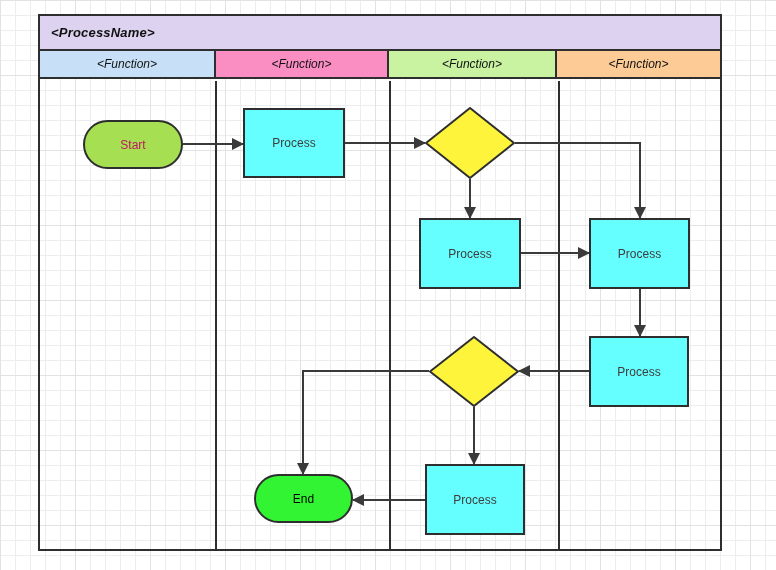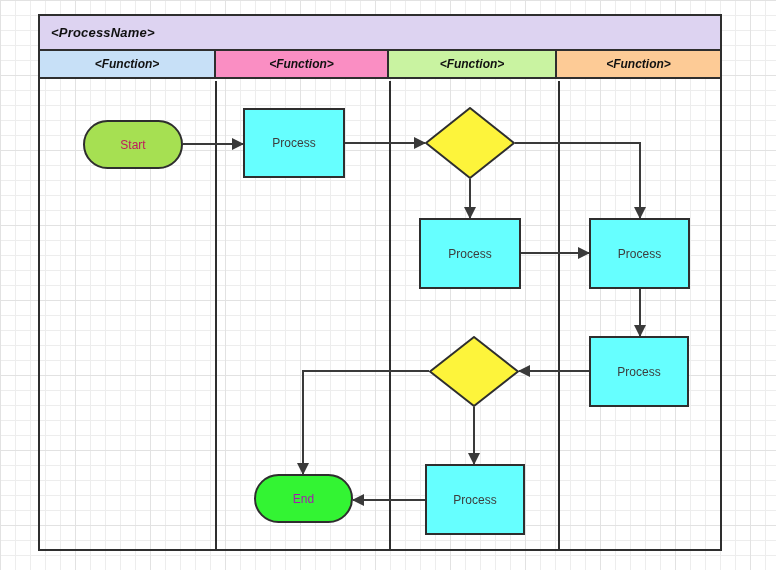--- a/index.html
+++ b/index.html
@@ -20,21 +20,21 @@
   }
   .pool-title{
     box-sizing:border-box;height:35px;display:flex;align-items:center;
     border-bottom:2px solid #2e2e2e;padding-left:11px;
     font-size:13px;font-weight:bold;font-style:italic;color:#111;
     letter-spacing:.2px;
   }
   .lane-headers{display:flex;height:28px;box-sizing:border-box;border-bottom:2px solid #2e2e2e;overflow:hidden;}
   .lane-header{
     box-sizing:border-box;height:100%;display:flex;align-items:center;justify-content:center;
-    font-size:12px;font-weight:bold;font-style:italic;color:#111;
+    font-size:12px;font-weight:normal;font-style:italic;color:#111;
     border-right:2px solid #2e2e2e;flex-shrink:1;
   }
   .lane-header:last-child{border-right:none;}
   .lane-divider{position:absolute;width:2px;background:#2e2e2e;}
   #edge-layer{position:absolute;left:0;top:0;pointer-events:none;}
   #edge-layer polyline{pointer-events:stroke;}
   .node{
     position:absolute;box-sizing:border-box;border:2px solid #2e2e2e;
     display:flex;align-items:center;justify-content:center;
     font-size:12px;color:#3d3d3d;
@@ -114,18 +114,18 @@
         <span>Process</span>
       </div>
       <div class="node decision" style="left: 429px; top: 336px; width: 90px; height: 71px; background: rgb(253, 244, 59); border-color: rgb(46, 46, 46); color: rgb(61, 61, 61);">
         <svg width="90" height="71">
           <polygon points="45,1 89,35.5 45,70 1,35.5" fill="#fdf43b" stroke="#2e2e2e" stroke-width="2" stroke-linejoin="round"></polygon>
         </svg>
       </div>
       <div class="node process" style="left: 425px; top: 464px; width: 100px; height: 71px; background: rgb(102, 255, 255); border-color: rgb(46, 46, 46); color: rgb(61, 61, 61);">
         <span>Process</span>
       </div>
-      <div class="node terminator" style="left: 254px; top: 474px; width: 99px; height: 49px; background: rgb(51, 244, 51); border-color: rgb(46, 46, 46); color: #a21caf;">
+      <div class="node terminator" style="left: 254px; top: 474px; width: 99px; height: 49px; background: rgb(51, 244, 51); border-color: rgb(46, 46, 46); color: #000000;">
         <span>End</span>
       </div>
     </div>
 
 </div>
 
 </body></html>

